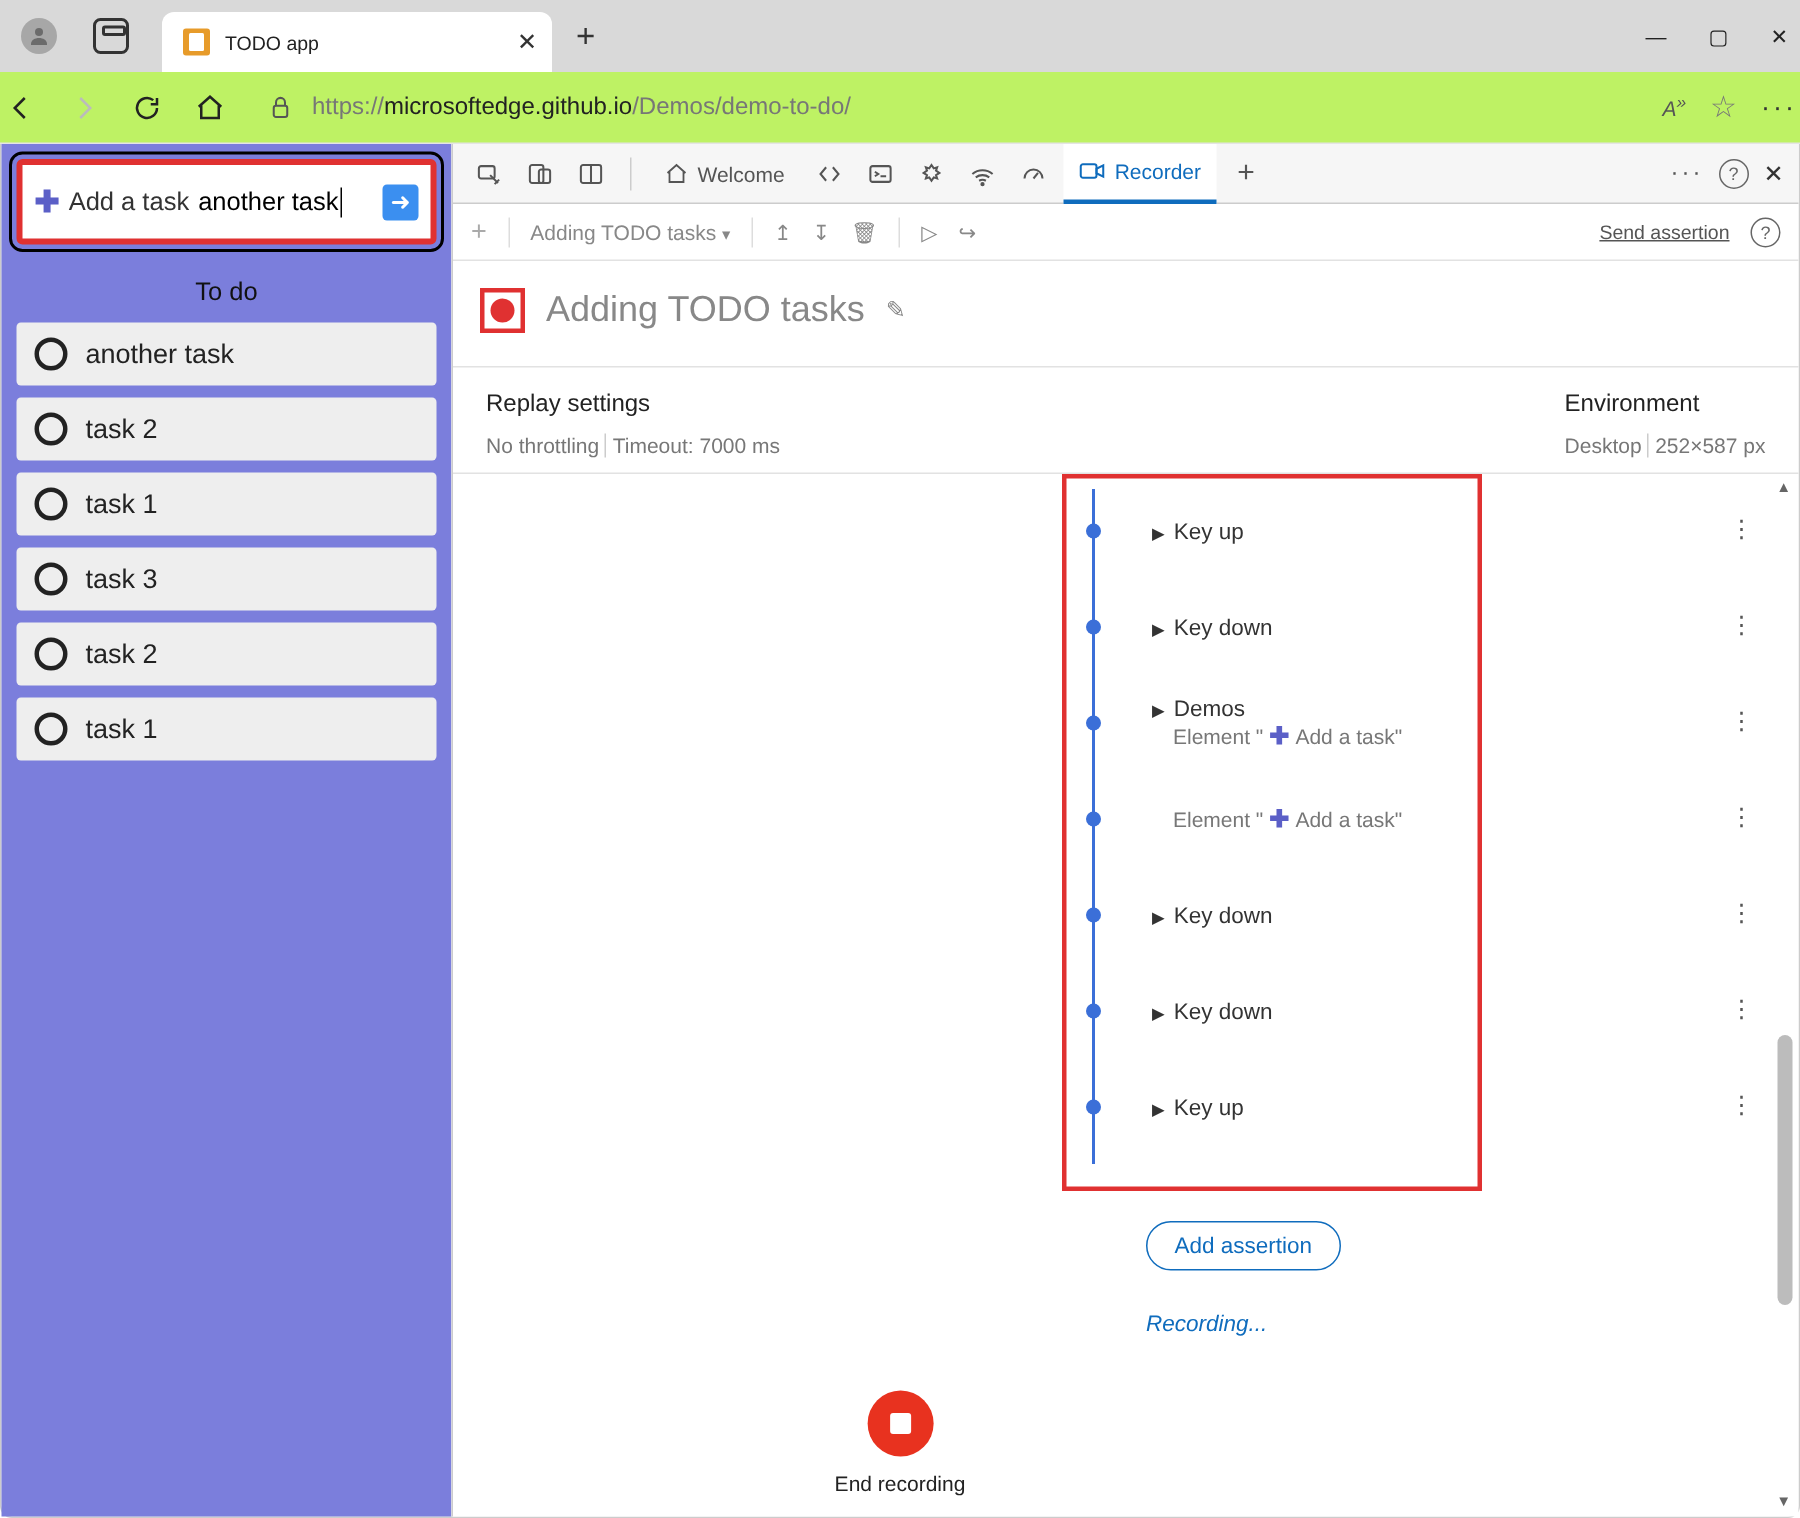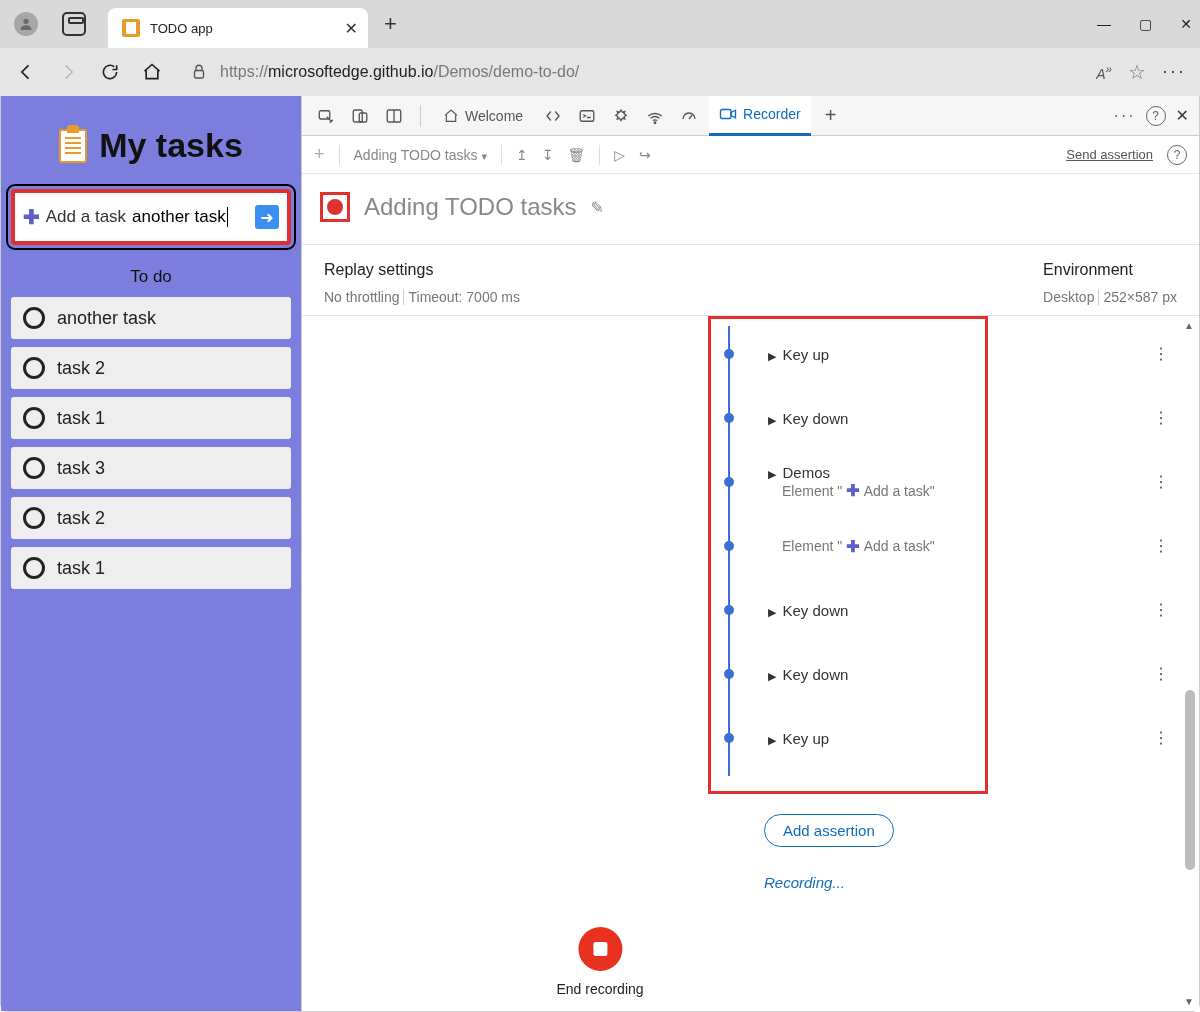--- a/index.html
+++ b/index.html
@@ -13,21 +13,21 @@
   .tab-views::after{content:"";position:absolute;left:4px;top:3px;width:12px;height:3px;border:2px solid #333;border-radius:2px;}
   .tab { background: #fff; height: 40px; margin-left: 22px; border-radius: 8px 8px 0 0; display: flex; align-items: center; padding: 0 32px 0 14px; min-width: 260px; position: relative; align-self:flex-end;}
   .tab-icon { width: 18px; height: 18px; background: #e79b2a; border-radius: 2px; margin-right: 10px; display:flex;align-items:center;justify-content:center;}
   .tab-icon::after{content:"";width:10px;height:12px;background:#fff;border-radius:1px;}
   .tab-title { font-size: 13px; color: #222; }
   .tab-close { position: absolute; right: 10px; font-size: 16px; color: #333; }
   .new-tab { margin-left: 16px; font-size: 22px; color: #333; font-weight: 300; }
   .win-controls { position: absolute; right: 8px; display: flex; gap: 28px; align-items:center;}
   .win-controls span { font-size: 14px; color: #222; font-family: "Segoe UI Symbol", sans-serif;}
 
-  .addrbar { height: 48px; background: #e5e5e5; border-bottom: 1px solid #e4e4e4; display: flex; align-items: center; padding: 0 12px; gap: 14px; }
+  .addrbar { height: 48px; background: #bef264; border-bottom: 1px solid #e4e4e4; display: flex; align-items: center; padding: 0 0; gap: 14px; }
   .nav-btn { width: 28px; height: 28px; display: flex; align-items: center; justify-content: center; }
   .nav-btn svg { width: 20px; height: 20px; stroke: #222; stroke-width: 2; fill: none; }
   .nav-btn.disabled svg { stroke: #bbb; }
   .url-box { flex: 1; display: flex; align-items: center; height: 36px; padding: 0 10px; gap: 12px; }
   .lock-icon { width: 18px; height: 18px; }
   .url-text { font-size: 16px; color: #777; }
   .url-text .dark { color: #222; }
   .addr-right { display: flex; gap: 16px; align-items: center; margin-right: 2px; }
 
   .content { display: flex; height: calc(1012px - 48px - 48px); position: relative; border: 1px solid #ccc; border-top:none; border-radius: 0 0 8px 8px;}
@@ -160,24 +160,20 @@
   <div class="addr-right">
     <span style="font-size:14px;color:#555;font-style:italic;">A<sup>»</sup></span>
     <span style="font-size:20px;color:#777;">☆</span>
     <span style="font-size:18px;color:#333;letter-spacing:2px;">···</span>
   </div>
 </div>
 
 <div class="content">
 
   <div class="todo-pane">
-    <div class="todo-header">
-      <div class="clip-icon"></div>
-      <div class="todo-title">My tasks</div>
-    </div>
     <div class="add-box">
       <span class="add-plus">✚</span>
       <span class="add-placeholder">Add a task</span>
       <span class="add-input">another task</span>
       <span class="add-go">➜</span>
     </div>
     <div class="section-label">To do</div>
     <div id="task-list">
         <div class="task-item">
           <span class="task-radio"></span>

